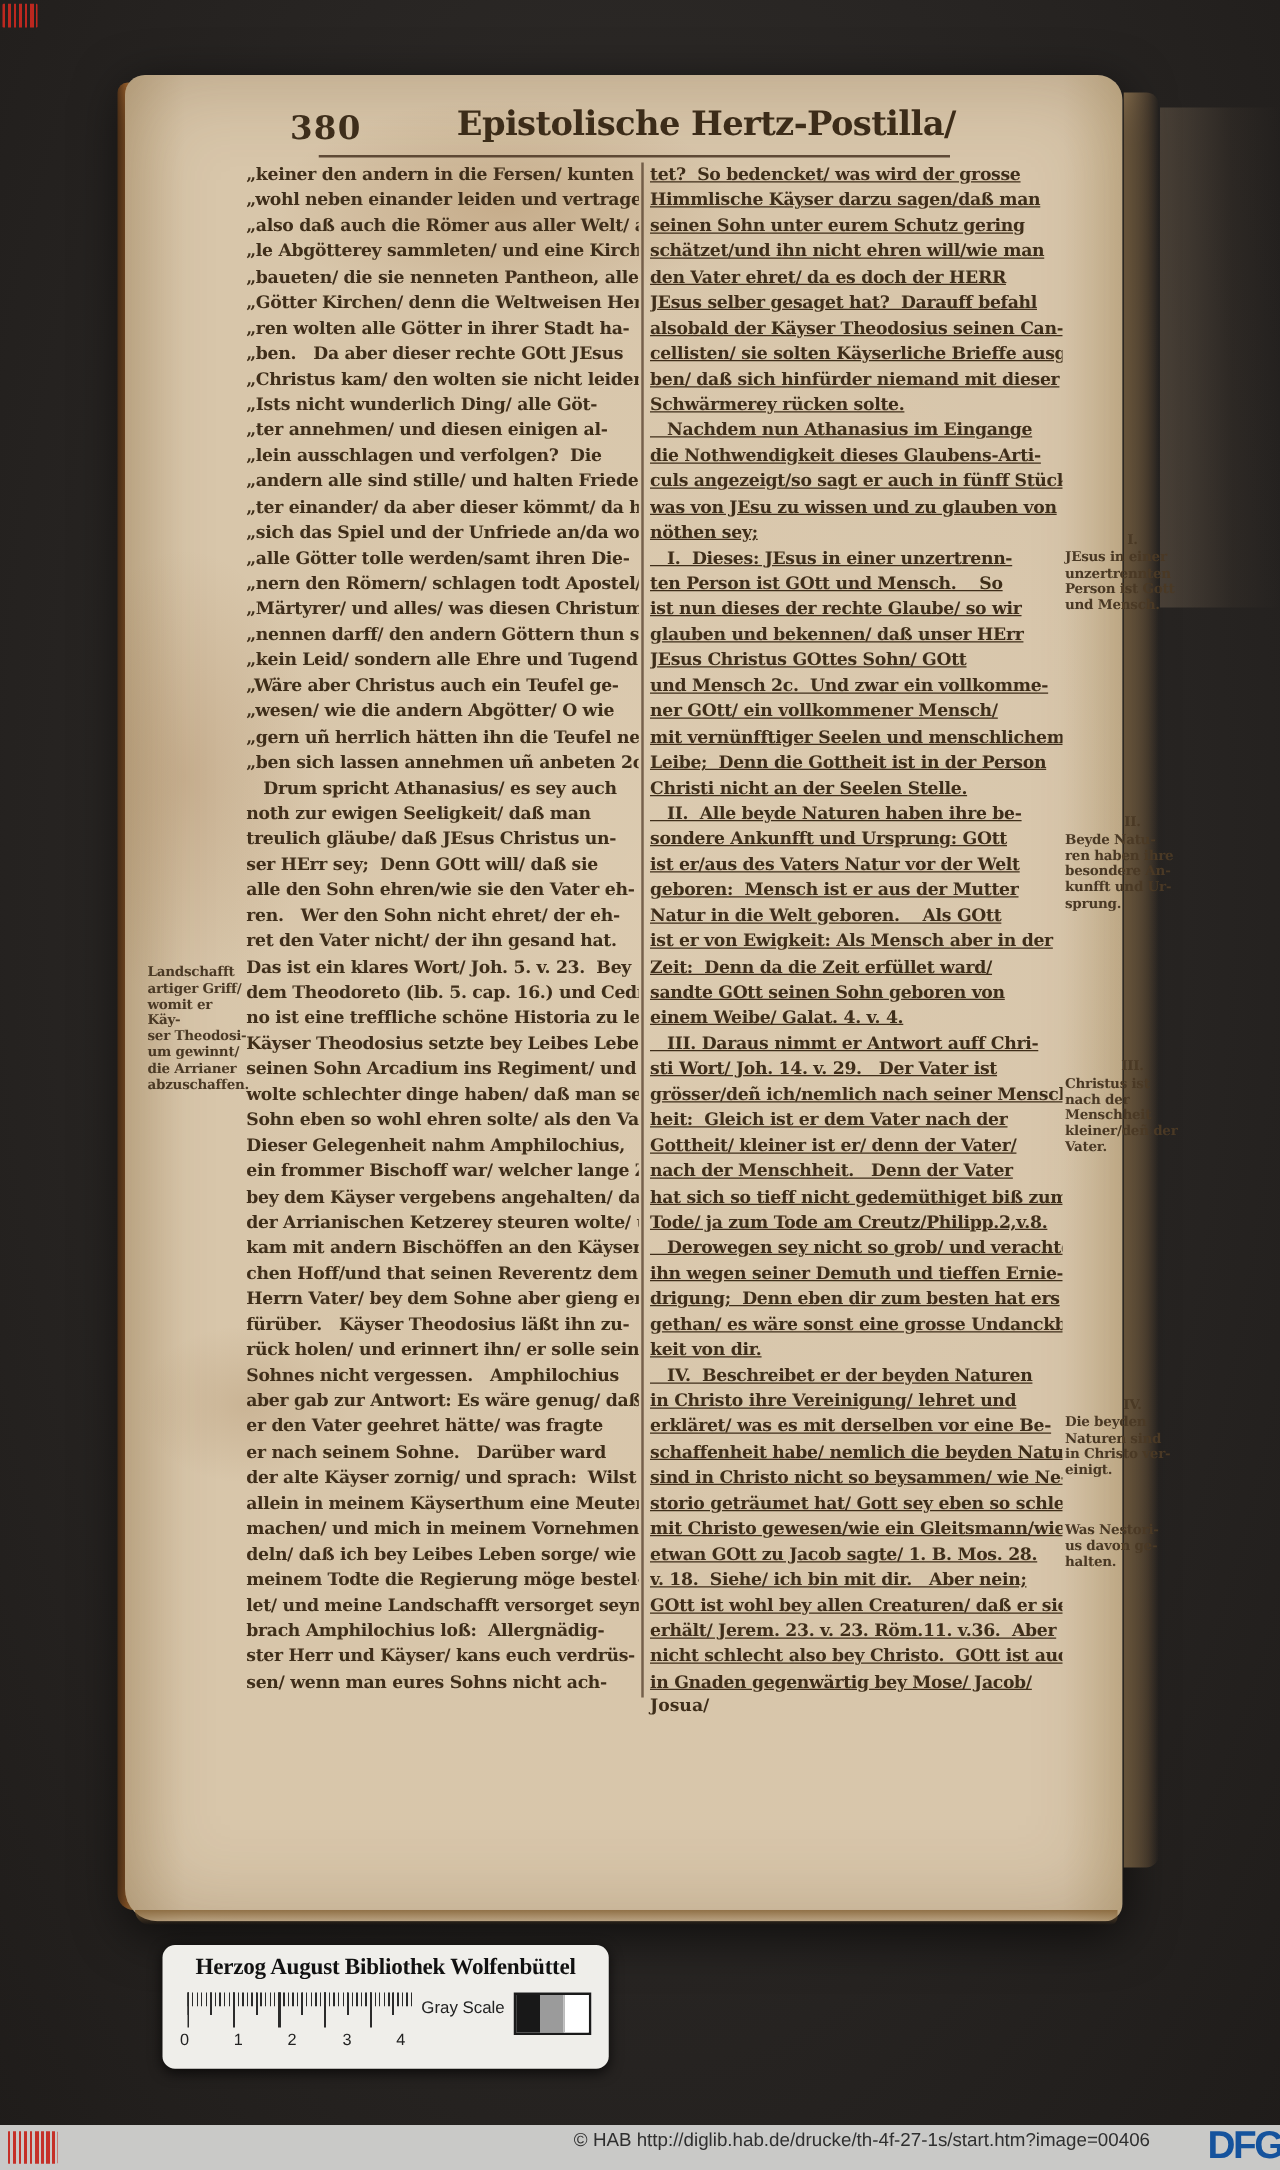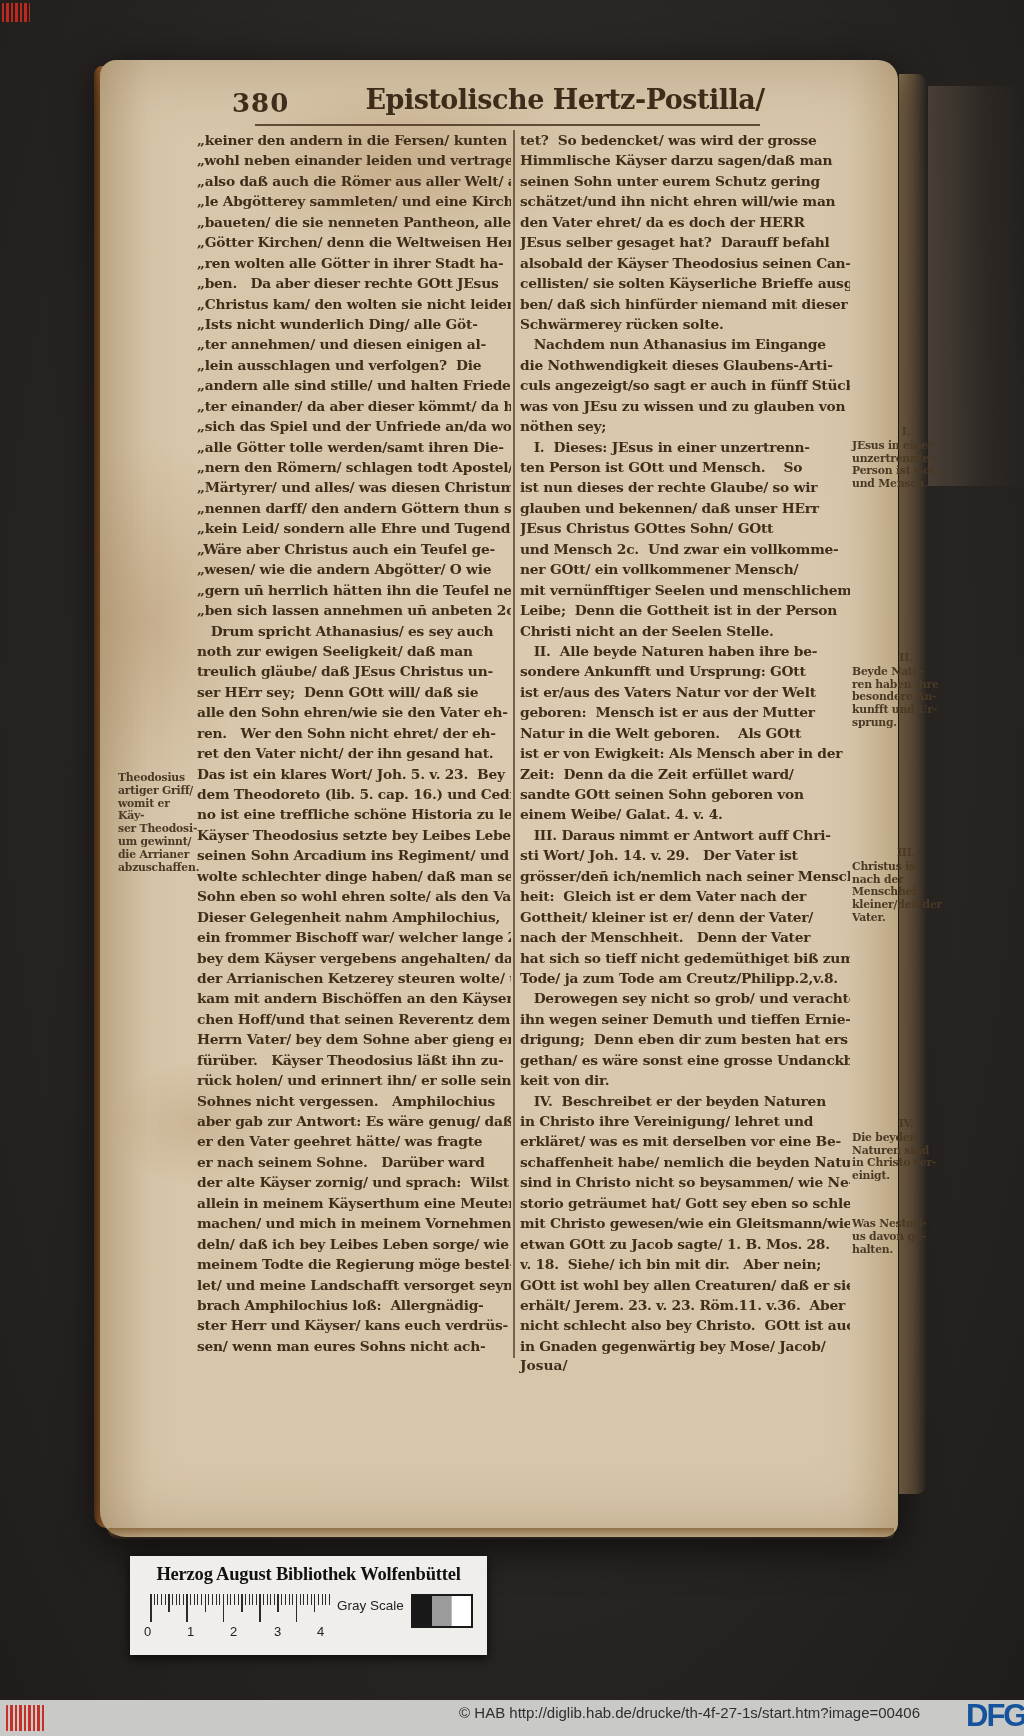--- a/index.html
+++ b/index.html
@@ -43,31 +43,31 @@
   }
   
   .pgnum{left:204px;top:88px;font-size:26px;font-weight:bold;color:#3e2e1b;letter-spacing:1px;margin-left:28px;}
   .ptitle{left:330px;top:84px;width:470px;text-align:center;font-size:27px;font-weight:bold;color:#3c2c19;letter-spacing:-.5px;}
   .hrule{left:255px;top:124px;width:505px;height:2px;background:#4a3522;opacity:.85;}
   .vdivider{left:513px;top:130px;width:2px;height:1228px;background:#4a3522;opacity:.7;}
   
   .col{color:#3f2e1a;font-weight:bold;font-size:13.8px;line-height:20.45px;letter-spacing:-.25px;}
   .col .tl{white-space:pre;overflow:hidden;height:20.45px;}
   #col-left{left:197px;top:130px;width:314px;}
-  #col-right{left:520px;top:130px;width:330px;}
+  #col-right{left:520px;top:130px;width:330px;text-decoration:underline;}
   .catchword{text-align:left;padding-right:28px;font-weight:bold;color:#3f2e1a;font-size:13.8px;}
   
   .mnote{color:#473télé;}
   .mnote, .mnote div{color:#4a3925;font-size:10.8px;line-height:12.8px;font-weight:bold;letter-spacing:-.2px;}
   .mnote .num{text-align:center;margin-bottom:1px;}
   .rnote{left:852px;width:108px;}
   
   #card{
     left:130px;top:1556px;width:357px;height:99px;background:#efeeea;
-    border-radius:0;box-shadow:0 3px 10px rgba(0,0,0,.7);
+    border-radius:10px;box-shadow:0 3px 10px rgba(0,0,0,.7);
   }
   #card .libname{left:12px;top:8px;width:333px;text-align:center;
     font-family:"Liberation Serif",serif;font-weight:bold;font-size:18.5px;color:#111;letter-spacing:-.2px;}
   #ruler{left:20px;top:38px;width:182px;height:28px;
     background:
       repeating-linear-gradient(90deg,#2b2b2b 0 1px,transparent 1px 3.65px) left top/182px 11px no-repeat,
       repeating-linear-gradient(90deg,#2b2b2b 0 1.6px,transparent 1.6px 18.2px) left top/182px 18px no-repeat,
       repeating-linear-gradient(90deg,#2b2b2b 0 1.6px,transparent 1.6px 36.4px) left top/182px 28px no-repeat;
   }
   #ruler-labels{left:14px;top:68px;width:196px;height:16px;}
@@ -226,21 +226,21 @@
       <div class="tl">etwan GOtt zu Jacob sagte/ 1. B. Mos. 28.</div>
       <div class="tl">v. 18.  Siehe/ ich bin mit dir.   Aber nein;</div>
       <div class="tl">GOtt ist wohl bey allen Creaturen/ daß er sie</div>
       <div class="tl">erhält/ Jerem. 23. v. 23. Röm.11. v.36.  Aber</div>
       <div class="tl">nicht schlecht also bey Christo.  GOtt ist auch</div>
       <div class="tl">in Gnaden gegenwärtig bey Mose/ Jacob/</div>
     </div>
   <div class="abs catchword" style="left:420px;top:1297px;width:330px;">Josua/</div>
 
   <div class="abs mnote" style="left:18px;top:712px;width:80px;">
-      <div class="tl">Theodosius</div>
+      <div class="tl">Landschafft</div>
       <div class="tl">artiger Griff/</div>
       <div class="tl">womit er Käy-</div>
       <div class="tl">ser Theodosi-</div>
       <div class="tl">um gewinnt/</div>
       <div class="tl">die Arrianer</div>
       <div class="tl">abzuschaffen.</div>
     </div>
 
   <div class="abs mnote rnote" style="left:752px;top:366px;">
     <div class="num">I.</div>

